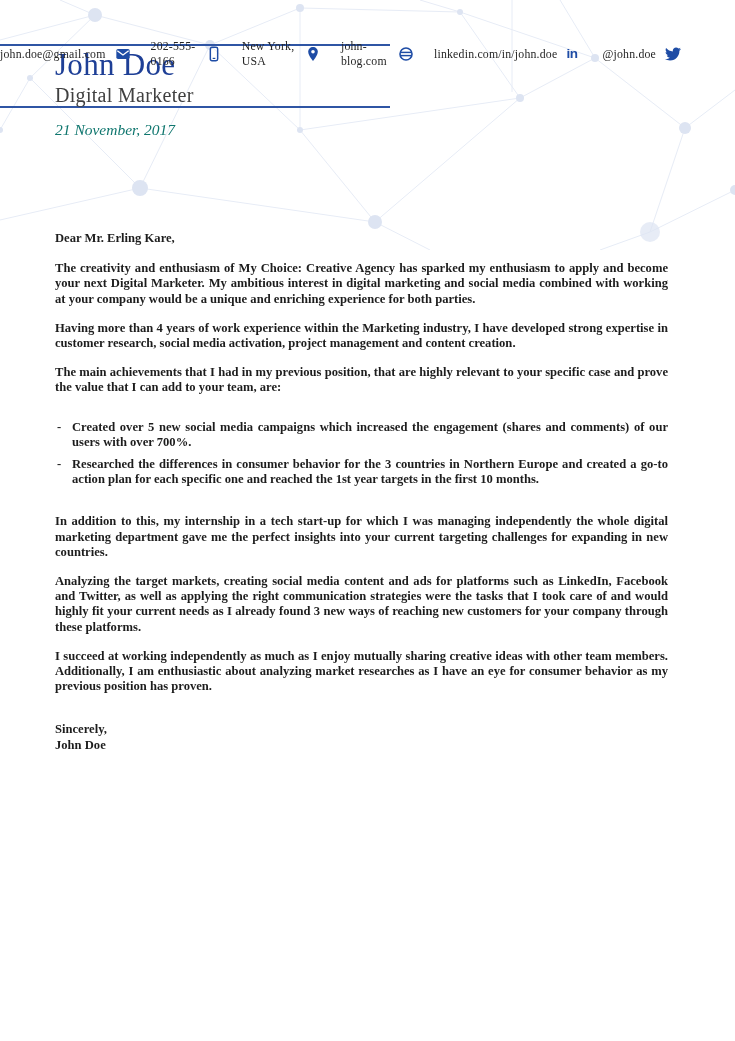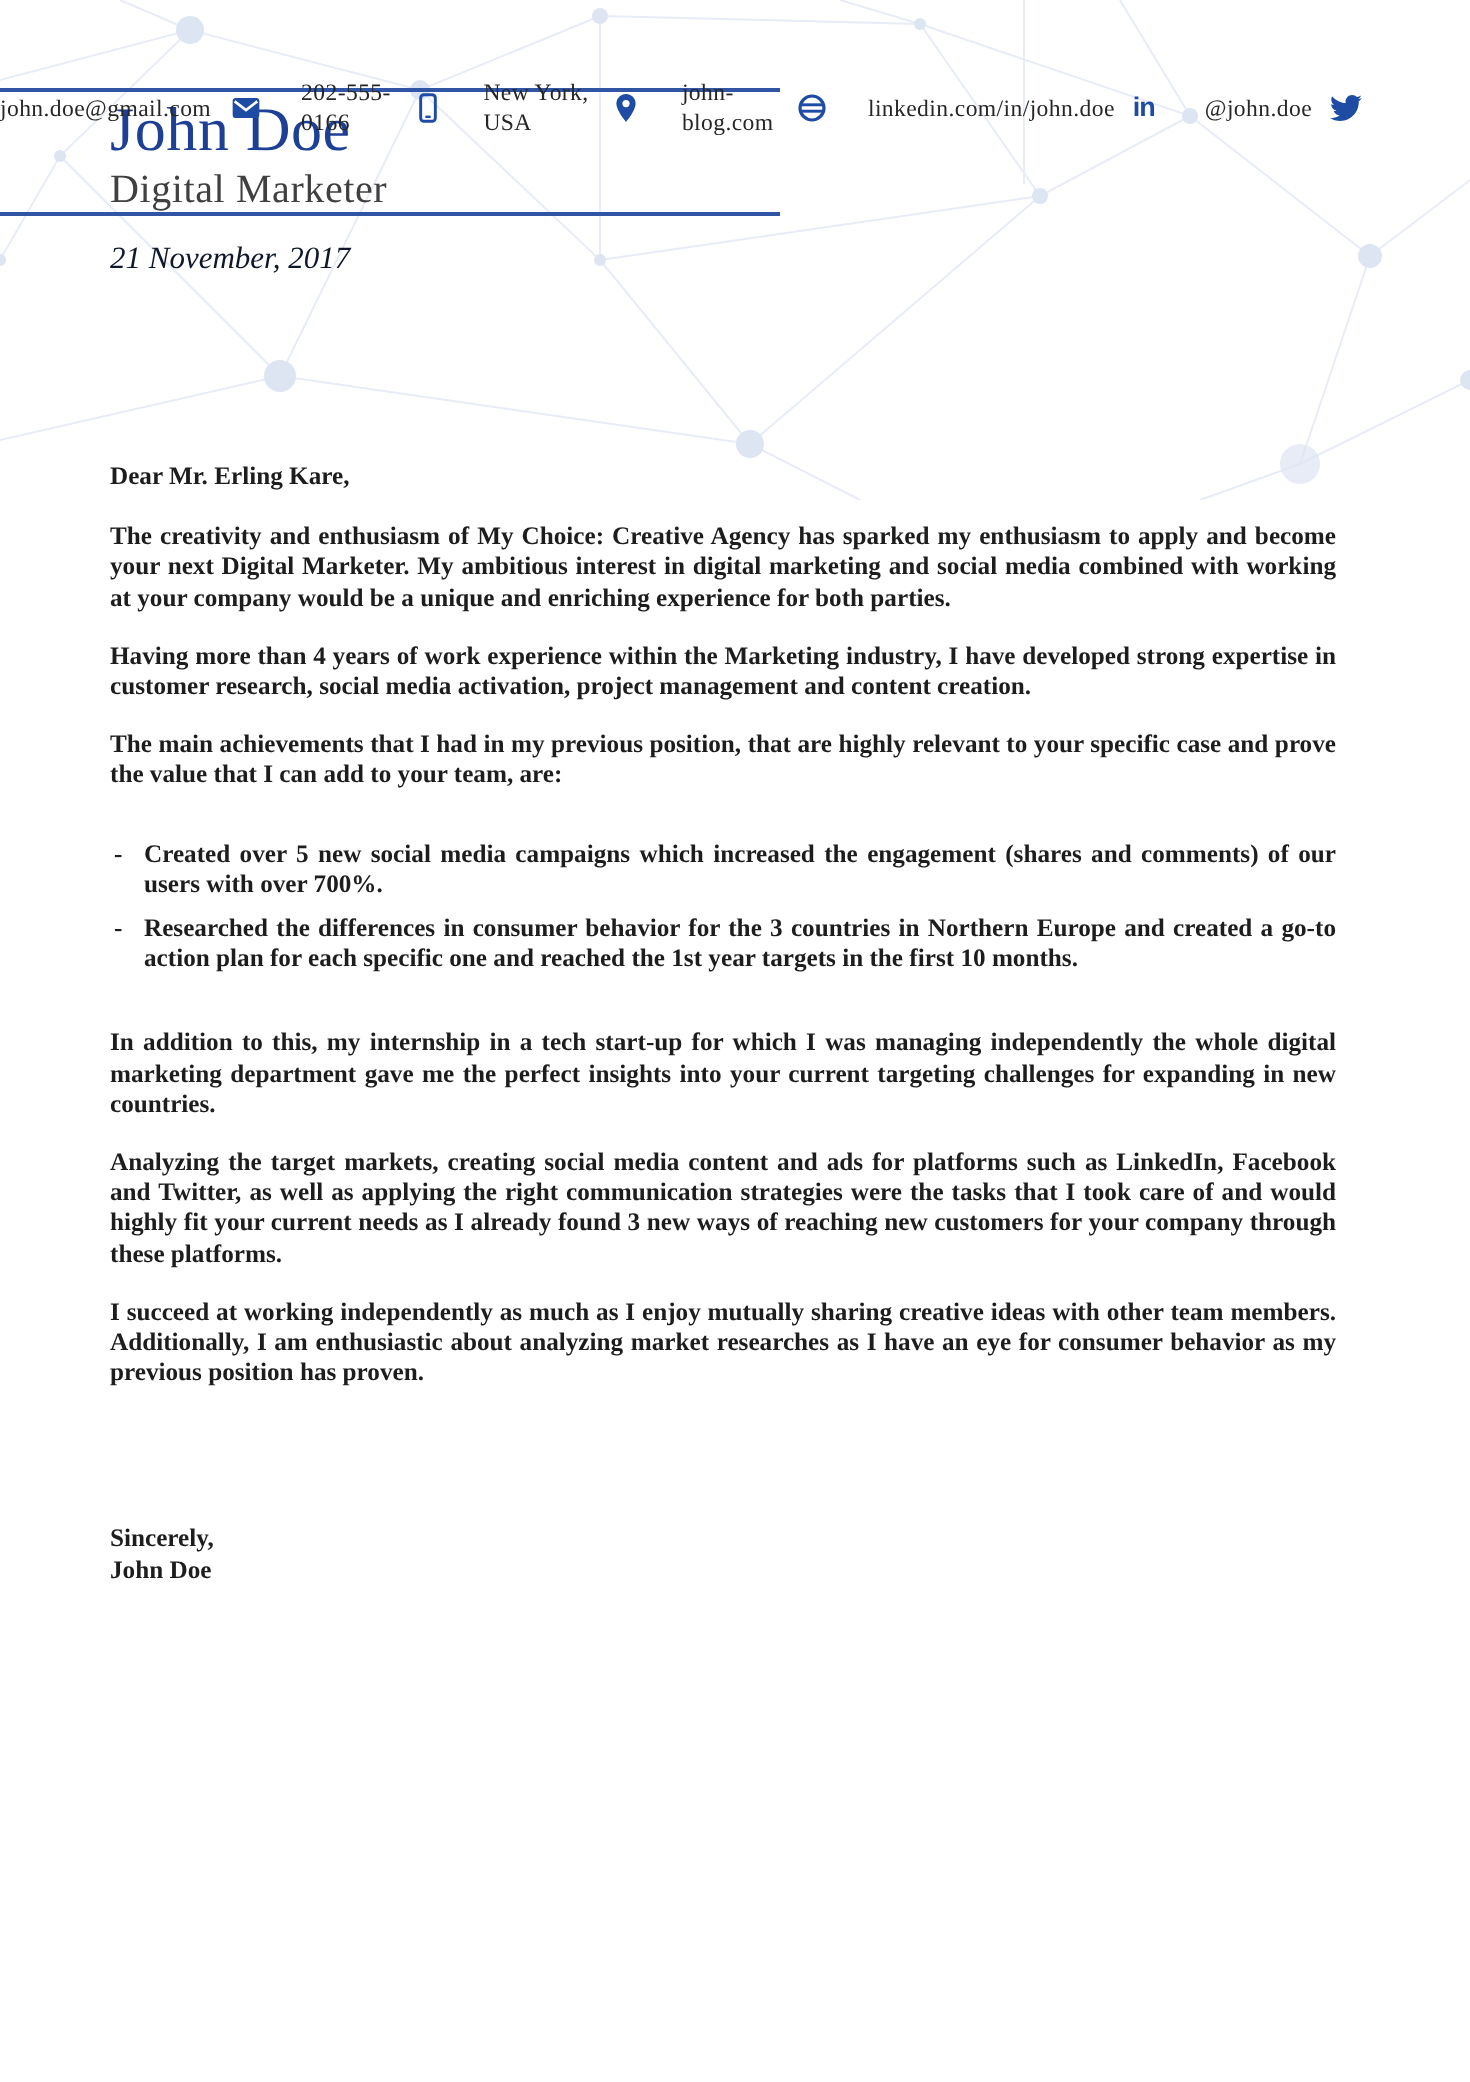--- a/index.html
+++ b/index.html
@@ -39,21 +39,21 @@
     color: #404040;
     margin-top: 2px;
     letter-spacing: 0.3px;
   }
   .date {
     position: absolute;
     left: 55px;
     top: 121px;
     font-size: 15.5px;
     font-style: italic;
-    color: #0f172a;
+    color: #0f766e;
   }
   .contacts {
     position: absolute;
     top: 42px;
     right: 54px;
     display: flex;
     flex-direction: row;
     align-items: flex-end;
     gap: 20px;
   }
@@ -109,21 +109,21 @@
     text-align: justify;
   }
   .achievements li + li { margin-top: 7px; }
   .achievements li::before {
     content: "-";
     position: absolute;
     left: 2px;
     top: 0;
   }
   .para-after-list { margin-top: 27px !important; }
-  .closing { margin-top: 68px; line-height: 15.5px; }
+  .closing { margin-top: 28px; line-height: 15.5px; }
 </style>
 </head>
 <body>
 
 <div class="page">
 
   <svg class="plexus" width="735" height="250" viewBox="0 0 735 250">
     <g stroke="#e7ecf6" stroke-width="1" fill="none">
       <path d="M0 40 L95 15 L210 45 L300 8 L460 12 L520 98"></path>
       <path d="M0 130 L30 78 L95 15"></path>

